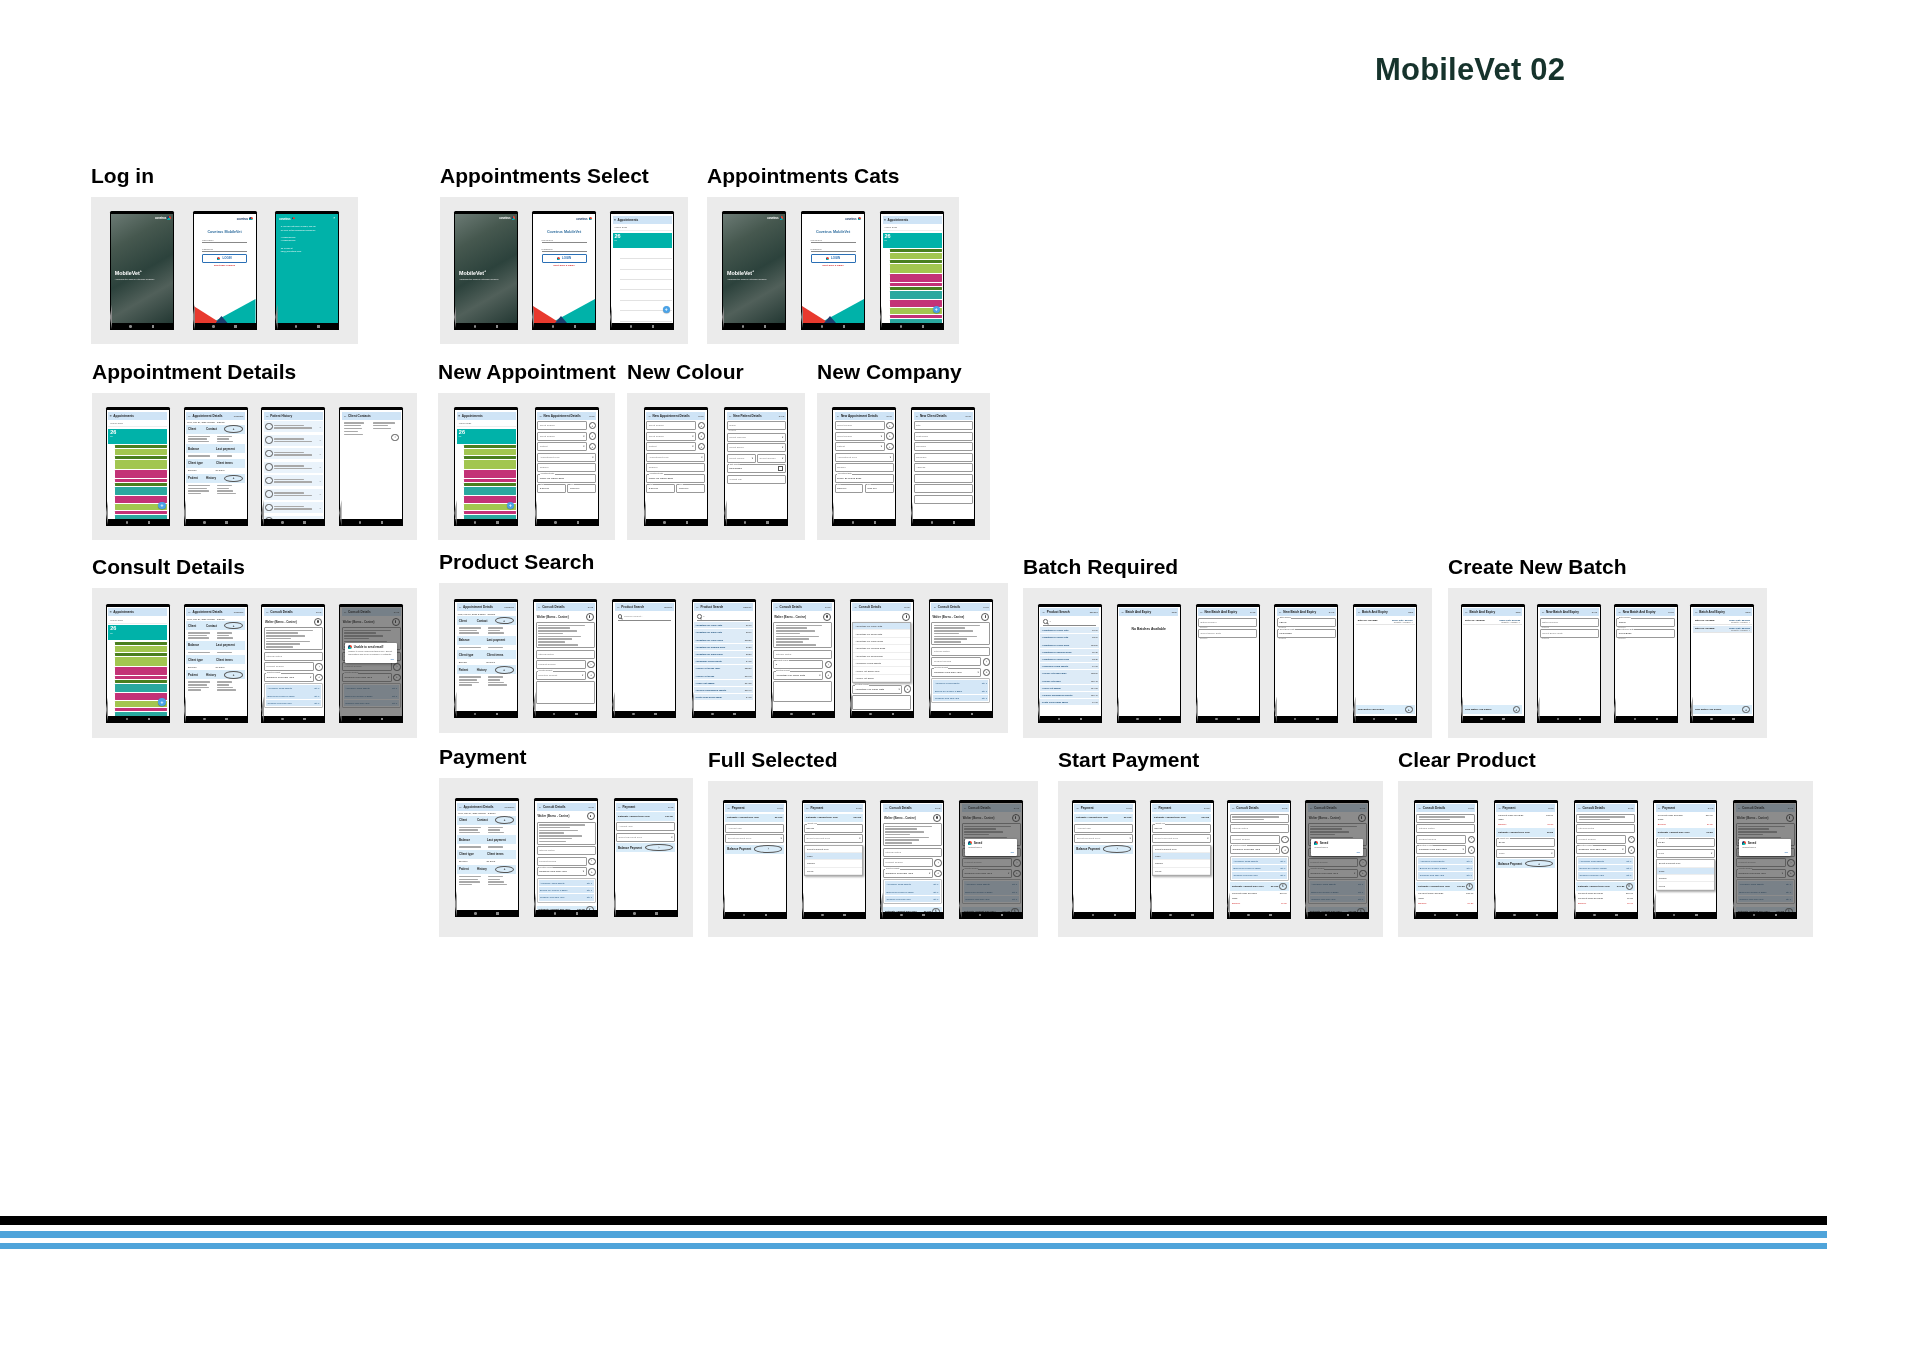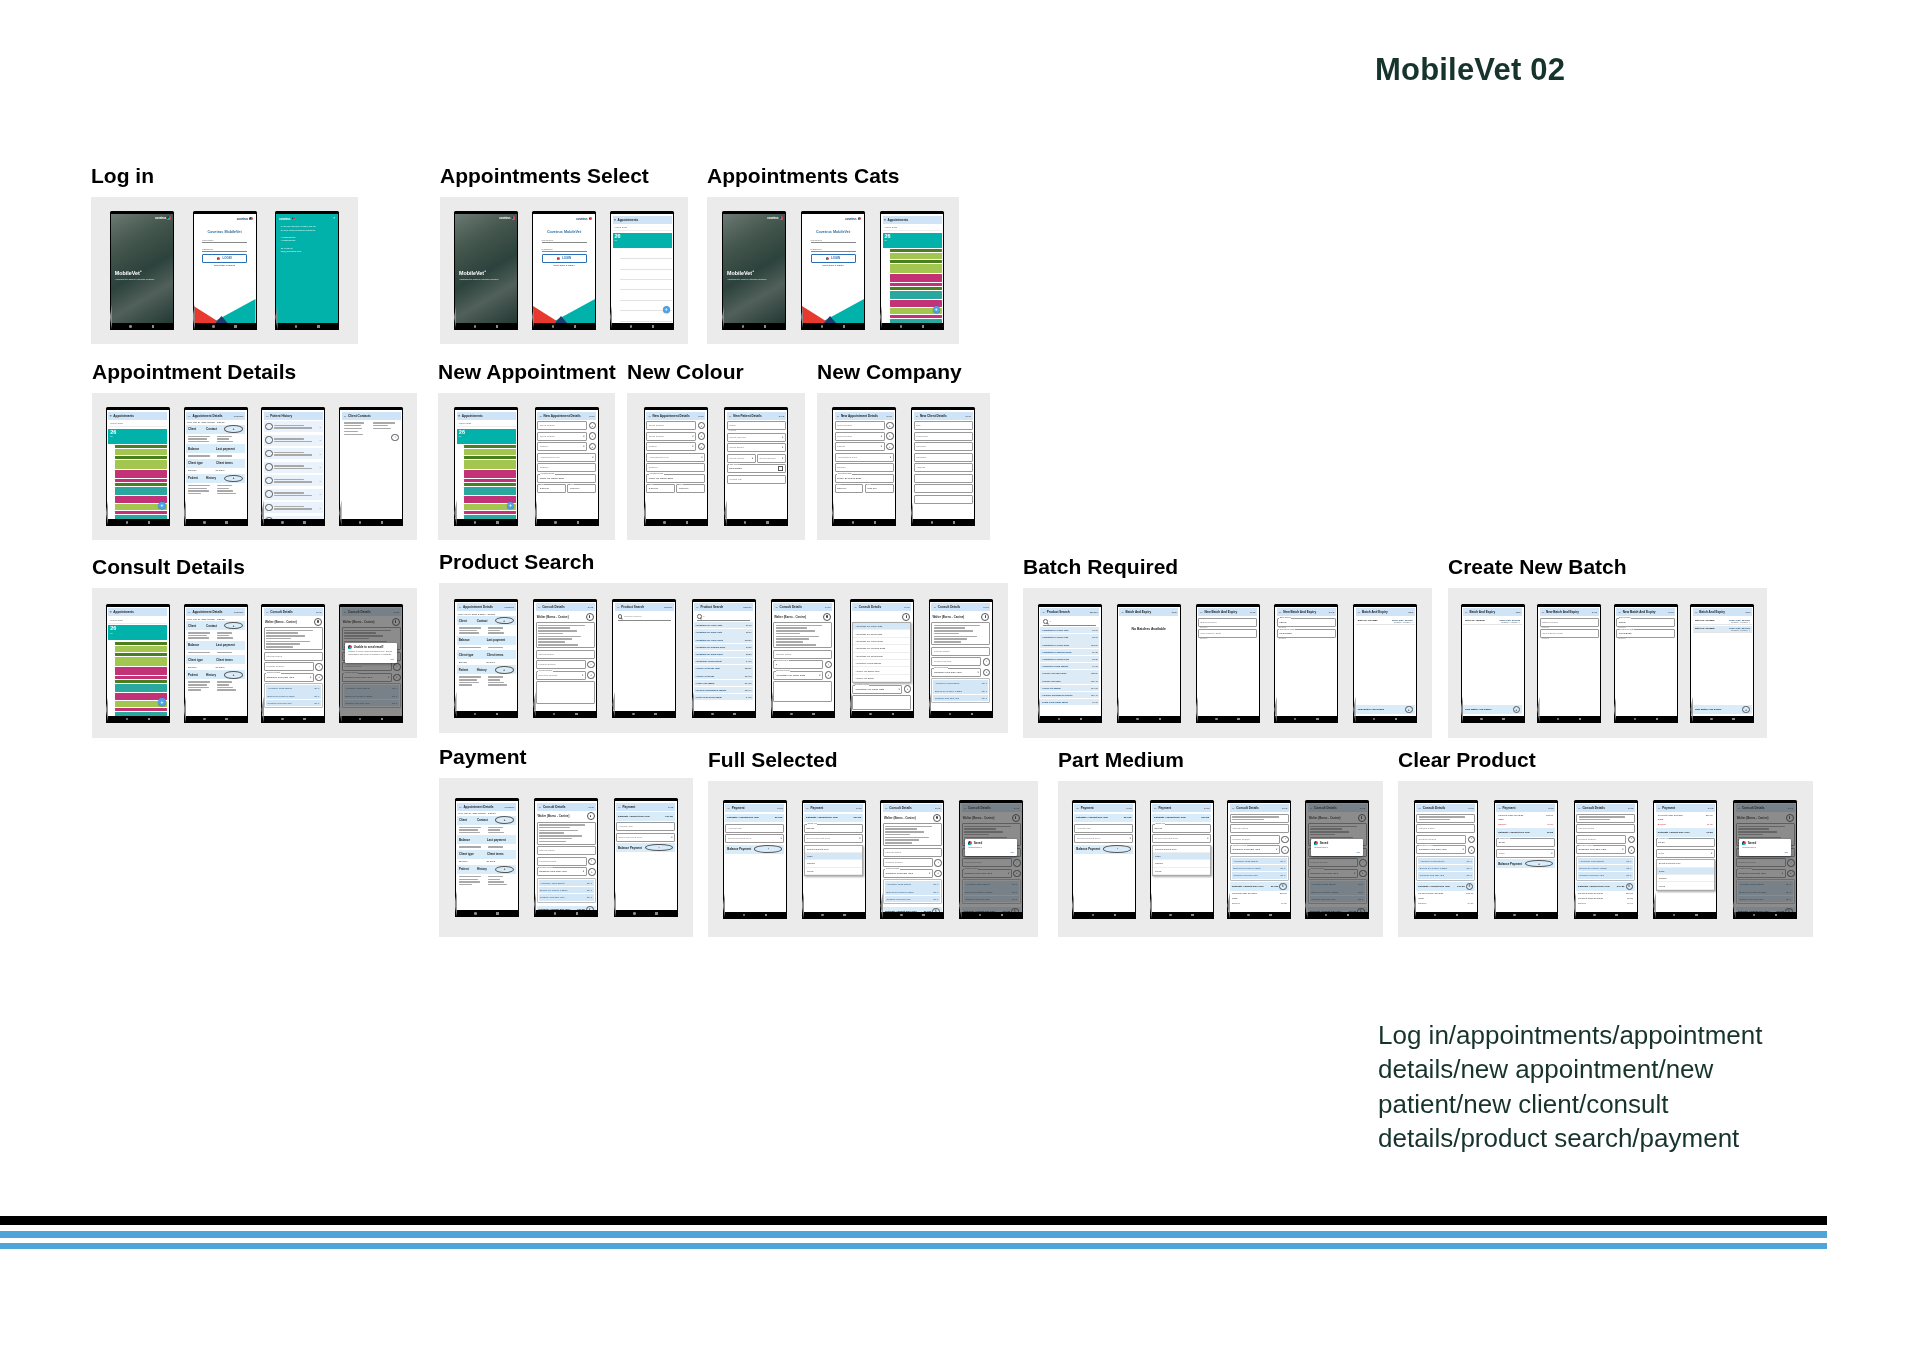--- a/index.html
+++ b/index.html
@@ -2115,21 +2115,21 @@
               <div class="ok">OK</div>
             </div>
           </div>
           <div class="nav">
             <span class="nv tri"></span>
             <span class="nv cir"></span>
             <span class="nv"></span>
           </div>
         </div>
       </div>
-      <div class="group-label" style="left: 1058px; top: 748px;">Part Medium</div>
+      <div class="group-label" style="left: 1058px; top: 748px;">Start Payment</div>
       <div class="panel" style="left: 1058px; top: 781px; width: 325px; height: 156px;">
         <div class="phone" style="left: 13.8px; top: 18.5px;">
           <div class="scr">
             <div class="hh">
               <span class="hi">←</span>
               <span class="ht">Payment</span>
               <span class="hr">SAVE</span>
             </div>
             <div class="tot">
               <span>Estimate Amount Due (Inc)</span>
@@ -2643,19 +2643,18 @@
             </div>
           </div>
           <div class="nav">
             <span class="nv tri"></span>
             <span class="nv cir"></span>
             <span class="nv"></span>
           </div>
         </div>
       </div>
     </div>
-  <div class="footer-text" style="left:1378px;top:1018px;width:455px">Log in/appointments/appointment details/new appointment/new patient/new client/consult details/product search/payment</div>
   <div id="stripes">
       <div class="stripe" style="top: 1216px; height: 9px; width: 1827px; background: rgb(0, 0, 0);"></div>
       <div class="stripe" style="top: 1231px; height: 7px; width: 1827px; background: rgb(79, 164, 218);"></div>
       <div class="stripe" style="top: 1243px; height: 6px; width: 1827px; background: rgb(79, 164, 218);"></div>
     </div>
 </div>
 
 </body></html>

